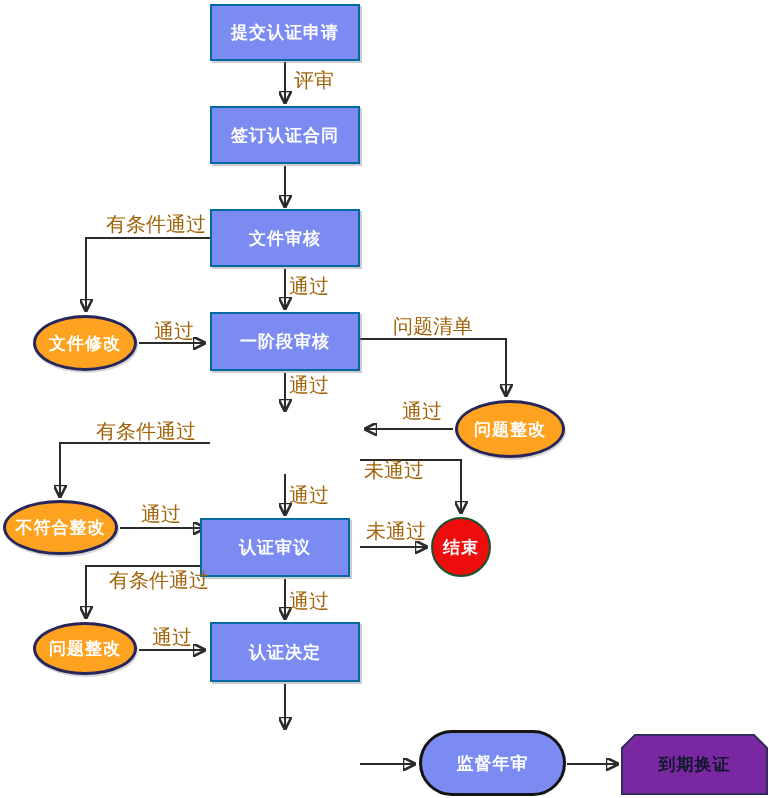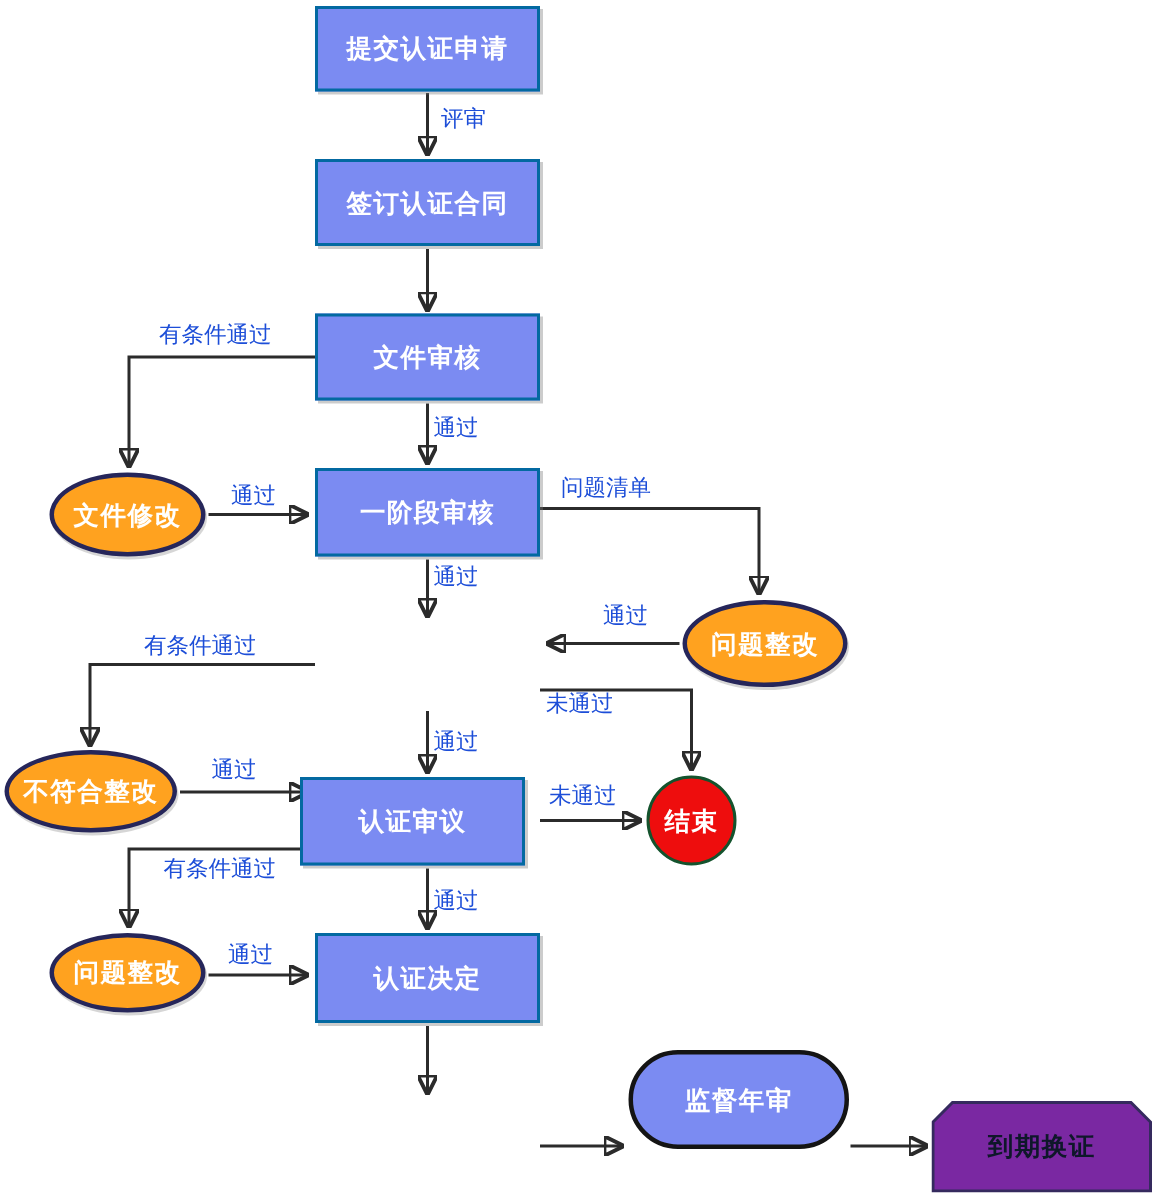--- a/index.html
+++ b/index.html
@@ -26,21 +26,21 @@
   }
   .stadium{
     background:var(--process-fill,#7b8bf2);border:3px solid #141414;border-radius:34px;
   }
   .renewal-wrap{position:absolute;}
   .renewal-label{
     position:absolute;left:0;top:0;width:100%;height:100%;display:flex;align-items:center;justify-content:center;
     color:#0f172a;font-weight:bold;font-size:17px;letter-spacing:1px;
   }
   .edge-label{
-    position:absolute;font-size:15px;color:#1d4ed8;white-space:nowrap;line-height:18px;
+    position:absolute;font-size:20px;color:#a16207;white-space:nowrap;line-height:18px;
   }
 </style>
 </head>
 <body>
 
 <div class="canvas">
 
   <svg class="wires" viewBox="0 0 769 798">
     <defs>
       <marker id="arrow" viewBox="0 0 10 10" refX="8.5" refY="5" markerWidth="6.5" markerHeight="6.5" orient="auto-start-reverse">
@@ -75,37 +75,37 @@
   <div class="node process" style="left:200px;top:518px;height:59px">认证审议</div>
   <div class="node process" style="left:210px;top:622px;height:60px">认证决定</div>
 
   <div class="node ellipse" style="left:33px;top:315px;width:104px;height:56px">文件修改</div>
   <div class="node ellipse" style="left:455px;top:400px;width:110px;height:58px">问题整改</div>
   <div class="node ellipse" style="left:3px;top:500px;width:115px;height:55px">不符合整改</div>
   <div class="node ellipse" style="left:33px;top:622px;width:104px;height:53px">问题整改</div>
 
   <div class="node end-circle" style="left:431px;top:517px;width:60px;height:60px">结束</div>
 
-  <div class="node stadium" style="left:419px;top:700px;width:147px;height:66px">监督年审</div>
+  <div class="node stadium" style="left:419px;top:730px;width:147px;height:66px">监督年审</div>
 
   <div class="renewal-wrap" style="left:621px;top:734px;width:147px;height:61px">
     <svg width="147" height="61" viewBox="0 0 147 61">
       <polygon points="14,1 133,1 146,14 146,60 1,60 1,14" fill="#7a28a2" stroke="#352a5e" stroke-width="2"></polygon>
     </svg>
     <div class="renewal-label">到期换证</div>
   </div>
 
   <div class="edge-label" style="left:294px;top:71px">评审</div>
   <div class="edge-label" style="left:289px;top:277px">通过</div>
   <div class="edge-label" style="left:289px;top:376px">通过</div>
   <div class="edge-label" style="left:289px;top:486px">通过</div>
   <div class="edge-label" style="left:289px;top:592px">通过</div>
   <div class="edge-label" style="left:106px;top:215px">有条件通过</div>
   <div class="edge-label" style="left:154px;top:322px">通过</div>
-  <div class="edge-label" style="left:374px;top:317px">问题清单</div>
+  <div class="edge-label" style="left:393px;top:317px">问题清单</div>
   <div class="edge-label" style="left:402px;top:402px">通过</div>
   <div class="edge-label" style="left:96px;top:422px">有条件通过</div>
   <div class="edge-label" style="left:364px;top:461px">未通过</div>
   <div class="edge-label" style="left:141px;top:505px">通过</div>
   <div class="edge-label" style="left:366px;top:522px">未通过</div>
   <div class="edge-label" style="left:109px;top:571px">有条件通过</div>
   <div class="edge-label" style="left:152px;top:628px">通过</div>
 
 </div>
 

